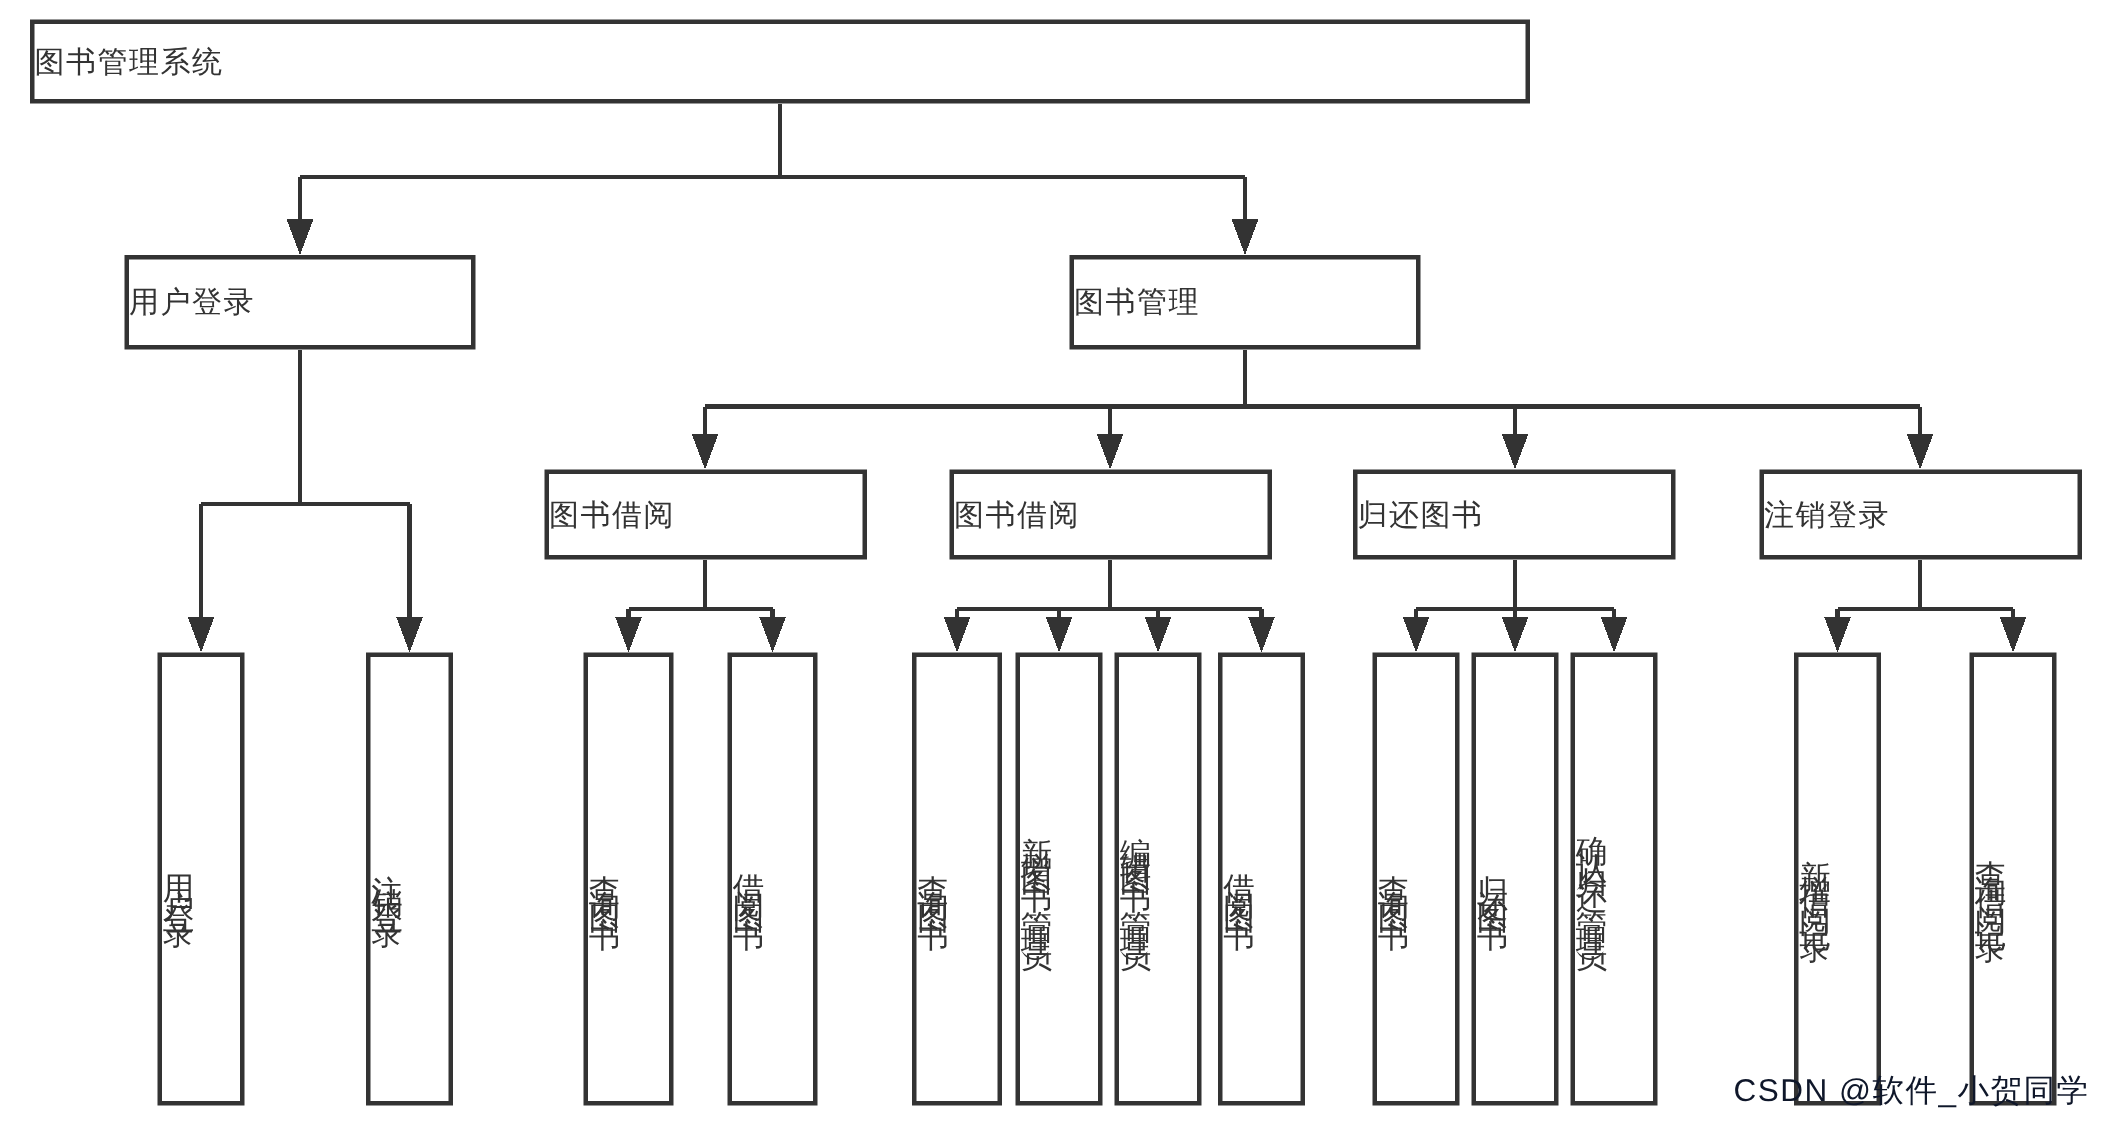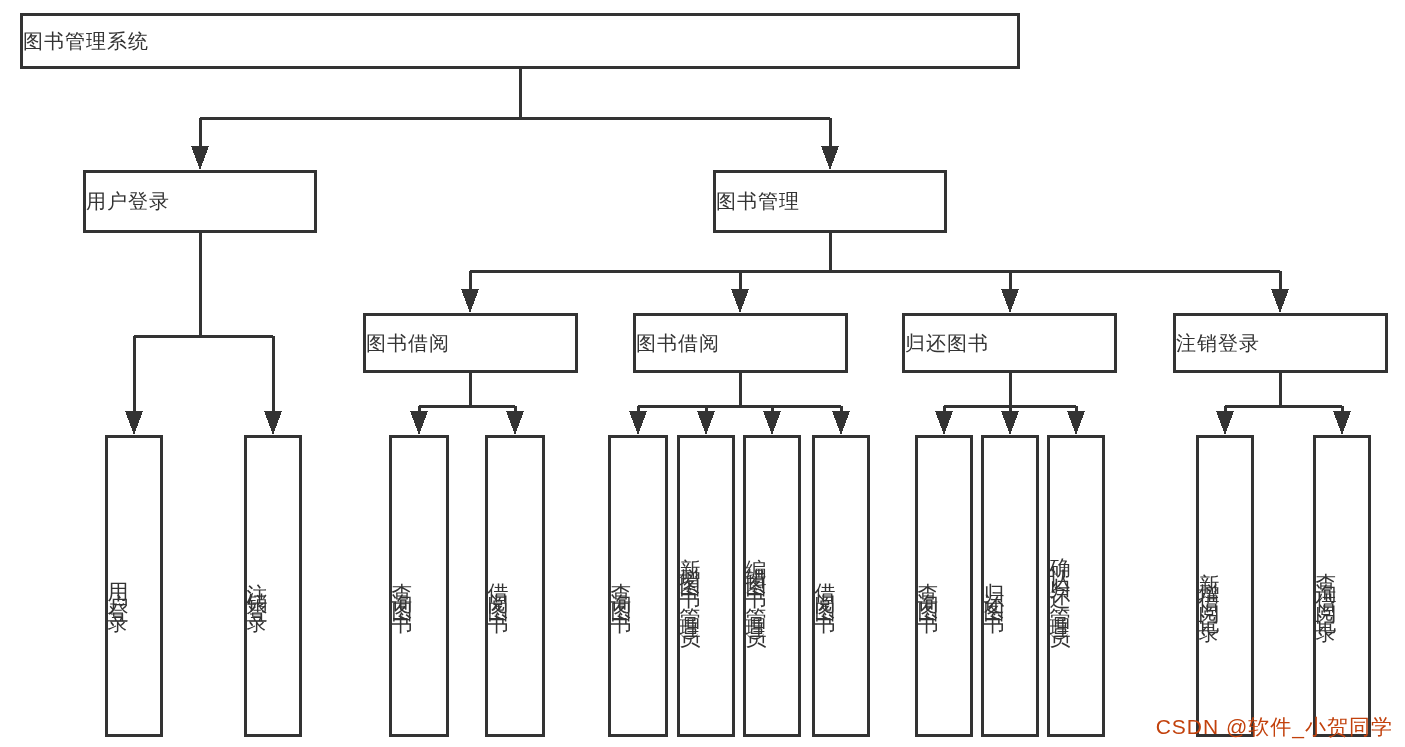--- a/index.html
+++ b/index.html
@@ -31,21 +31,21 @@
     writing-mode: vertical-rl;
     text-orientation: mixed;
     letter-spacing: 10px;
     line-height: 1;
     white-space: nowrap;
   }
   .watermark {
     position: absolute;
     right: 12px;
     bottom: 6px;
-    color: #c2410c;
+    color: #0f172a;
     font-size: 21px;
     letter-spacing: 1px;
   }
 </style>
 </head>
 <body>
 
 <div class="stage">
 
   <svg class="connectors" width="1405" height="747" viewBox="0 0 1405 747" shape-rendering="crispEdges">

